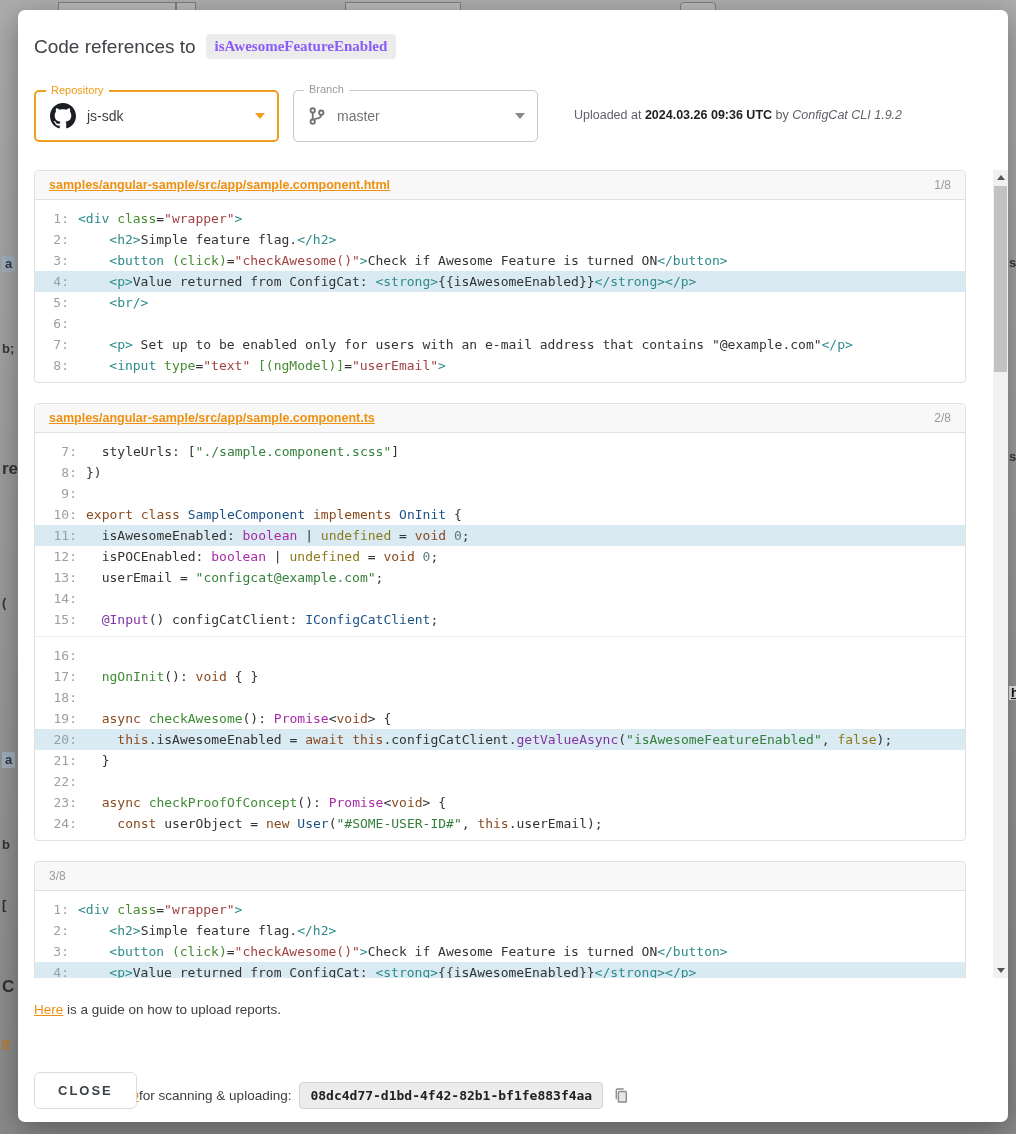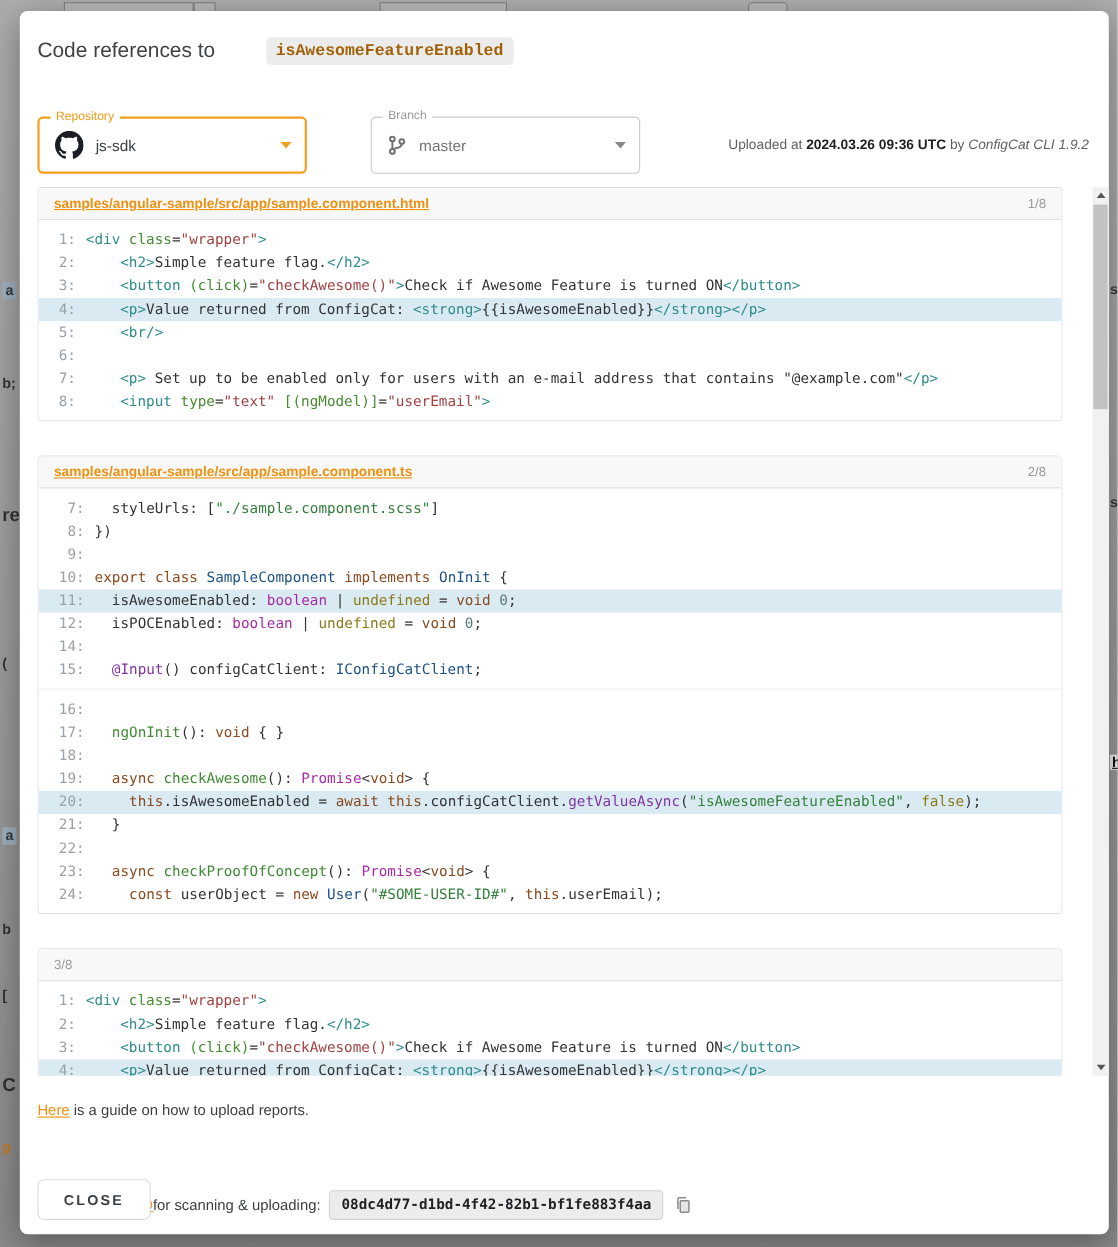--- a/index.html
+++ b/index.html
@@ -20,26 +20,26 @@
   .frag.dark { color:#111; text-decoration:underline; background:#e9e9e9; padding:0 2px;}
 
   
   .modal {
     position:absolute; left:18px; top:10px; width:990px; height:1112px;
     background:#fff; border-radius:7px; box-shadow:0 8px 30px rgba(0,0,0,.35);
   }
   .modal-head { position:absolute; top:24px; left:16px; display:flex; align-items:center; gap:10px; }
   .modal-title { font-size:19px; color:#3f4247;text-align:right; }
   .flag-chip {
-    font-family:Liberation Mono, monospace; font-weight:bold; font-size:15px;
-    background:#ececec; color:#a16207; border-radius:4px; padding:4px 9px;margin-left:36px;
+    font-family:Liberation Serif, serif; font-weight:bold; font-size:15px;
+    background:#ececec; color:#8b5cf6; border-radius:4px; padding:4px 9px;
   }
 
   
-  .filters { position:absolute; top:96px; left:16px; right:16px; display:flex; align-items:flex-start;gap:44px; }
+  .filters { position:absolute; top:80px; left:16px; right:16px; display:flex; align-items:flex-start; }
   .select { position:relative; display:flex; align-items:center; width:245px; height:52px;
             border-radius:5px; padding:0 30px 0 14px; background:#fff; cursor:pointer; }
   .select.repo { border:2px solid #f0a01e; }
   .select.branch { border:1px solid #c9c9c9; margin-left:14px; }
   .flabel { position:absolute; top:-8px; left:10px; background:#fff; padding:0 5px; font-size:11px; }
   .select.repo .flabel { color:#ef9a15; }
   .select.branch .flabel { color:#9a9a9a; }
   .sel-value { font-size:14px; }
   .select.repo .sel-value { color:#3c4043; }
   .select.branch .sel-value { color:#757575; }
@@ -52,21 +52,21 @@
   .commit-row { display:flex; align-items:center; gap:8px; }
   .commit-hash { font-family:"DejaVu Sans Mono", monospace; font-size:13px; color:#ee9111;
                  text-decoration:underline; cursor:pointer; }
   .uploaded-row { margin-top:12px; font-size:12.5px; color:#5f6368; }
   .uploaded-row b { color:#1f1f1f; }
   .uploaded-row i { color:#5f6368; }
 
   
   .scroll-area { position:absolute; top:160px; left:16px; width:974px; height:808px; }
   .panels-viewport { position:absolute; top:0; left:0; right:42px; bottom:0; overflow:hidden; }
-  .panel { border:1px solid #e0e0e0; border-radius:4px; margin-bottom:31px; background:#fff; overflow:hidden; }
+  .panel { border:1px solid #e0e0e0; border-radius:4px; margin-bottom:20px; background:#fff; overflow:hidden; }
   .panel-head { background:#f8f8f8; border-bottom:1px solid #e0e0e0; padding:7px 14px;
                 display:flex; justify-content:space-between; align-items:center; }
   .file-link { color:#ee9111; font-size:12.5px; font-weight:bold; text-decoration:underline; cursor:pointer; }
   .match-count { color:#9a9a9a; font-size:12px; }
   .chunk { padding:8px 0 6px 0; }
   .chunk + .chunk { border-top:1px solid #ececec; }
   .code-line { display:flex; height:21px; line-height:21px; white-space:pre;
                font-family:"DejaVu Sans Mono", monospace; font-size:13px; padding-left:8px; }
   .code-line.hl { background:#d9eaf3; }
   .ln { text-align:right; color:#9aa0a6; flex:none; }
@@ -186,20 +186,21 @@
             <a class="file-link">samples/angular-sample/src/app/sample.component.ts</a>
             <span class="match-count">2/8</span>
           </div>
           <div class="chunk">
             <div class="code-line"><span class="ln" style="width: 34px;">7:</span><span class="code"><span class="tk-pl">  styleUrls: [</span><span class="tk-str">"./sample.component.scss"</span><span class="tk-pl">]</span></span></div>
             <div class="code-line"><span class="ln" style="width: 34px;">8:</span><span class="code"><span class="tk-pl">})</span></span></div>
             <div class="code-line"><span class="ln" style="width: 34px;">9:</span><span class="code"></span></div>
             <div class="code-line"><span class="ln" style="width: 34px;">10:</span><span class="code"><span class="tk-kw">export</span><span class="tk-pl"> </span><span class="tk-kw">class</span><span class="tk-pl"> </span><span class="tk-cls">SampleComponent</span><span class="tk-pl"> </span><span class="tk-kw">implements</span><span class="tk-pl"> </span><span class="tk-cls">OnInit</span><span class="tk-pl"> {</span></span></div>
             <div class="code-line hl"><span class="ln" style="width: 34px;">11:</span><span class="code"><span class="tk-pl">  isAwesomeEnabled: </span><span class="tk-type">boolean</span><span class="tk-pl"> | </span><span class="tk-lit">undefined</span><span class="tk-pl"> = </span><span class="tk-kw">void</span><span class="tk-pl"> </span><span class="tk-num">0</span><span class="tk-pl">;</span></span></div>
             <div class="code-line"><span class="ln" style="width: 34px;">12:</span><span class="code"><span class="tk-pl">  isPOCEnabled: </span><span class="tk-type">boolean</span><span class="tk-pl"> | </span><span class="tk-lit">undefined</span><span class="tk-pl"> = </span><span class="tk-kw">void</span><span class="tk-pl"> </span><span class="tk-num">0</span><span class="tk-pl">;</span></span></div>
+            <div class="code-line"><span class="ln" style="width: 34px;">13:</span><span class="code"><span class="tk-pl">  userEmail = </span><span class="tk-str">"configcat@example.com"</span><span class="tk-pl">;</span></span></div>
             <div class="code-line"><span class="ln" style="width: 34px;">14:</span><span class="code"></span></div>
             <div class="code-line"><span class="ln" style="width: 34px;">15:</span><span class="code"><span class="tk-pl">  </span><span class="tk-deco">@Input</span><span class="tk-pl">() configCatClient: </span><span class="tk-cls">IConfigCatClient</span><span class="tk-pl">;</span></span></div>
           </div>
           <div class="chunk">
             <div class="code-line"><span class="ln" style="width: 34px;">16:</span><span class="code"></span></div>
             <div class="code-line"><span class="ln" style="width: 34px;">17:</span><span class="code"><span class="tk-pl">  </span><span class="tk-fn">ngOnInit</span><span class="tk-pl">(): </span><span class="tk-kw">void</span><span class="tk-pl"> { }</span></span></div>
             <div class="code-line"><span class="ln" style="width: 34px;">18:</span><span class="code"></span></div>
             <div class="code-line"><span class="ln" style="width: 34px;">19:</span><span class="code"><span class="tk-pl">  </span><span class="tk-kw">async</span><span class="tk-pl"> </span><span class="tk-fn">checkAwesome</span><span class="tk-pl">(): </span><span class="tk-type">Promise</span><span class="tk-pl">&lt;</span><span class="tk-kw">void</span><span class="tk-pl">&gt; {</span></span></div>
             <div class="code-line hl"><span class="ln" style="width: 34px;">20:</span><span class="code"><span class="tk-pl">    </span><span class="tk-kw">this</span><span class="tk-pl">.isAwesomeEnabled = </span><span class="tk-kw">await</span><span class="tk-pl"> </span><span class="tk-kw">this</span><span class="tk-pl">.configCatClient.</span><span class="tk-deco">getValueAsync</span><span class="tk-pl">(</span><span class="tk-str">"isAwesomeFeatureEnabled"</span><span class="tk-pl">, </span><span class="tk-lit">false</span><span class="tk-pl">);</span></span></div>
             <div class="code-line"><span class="ln" style="width: 34px;">21:</span><span class="code"><span class="tk-pl">  }</span></span></div>

